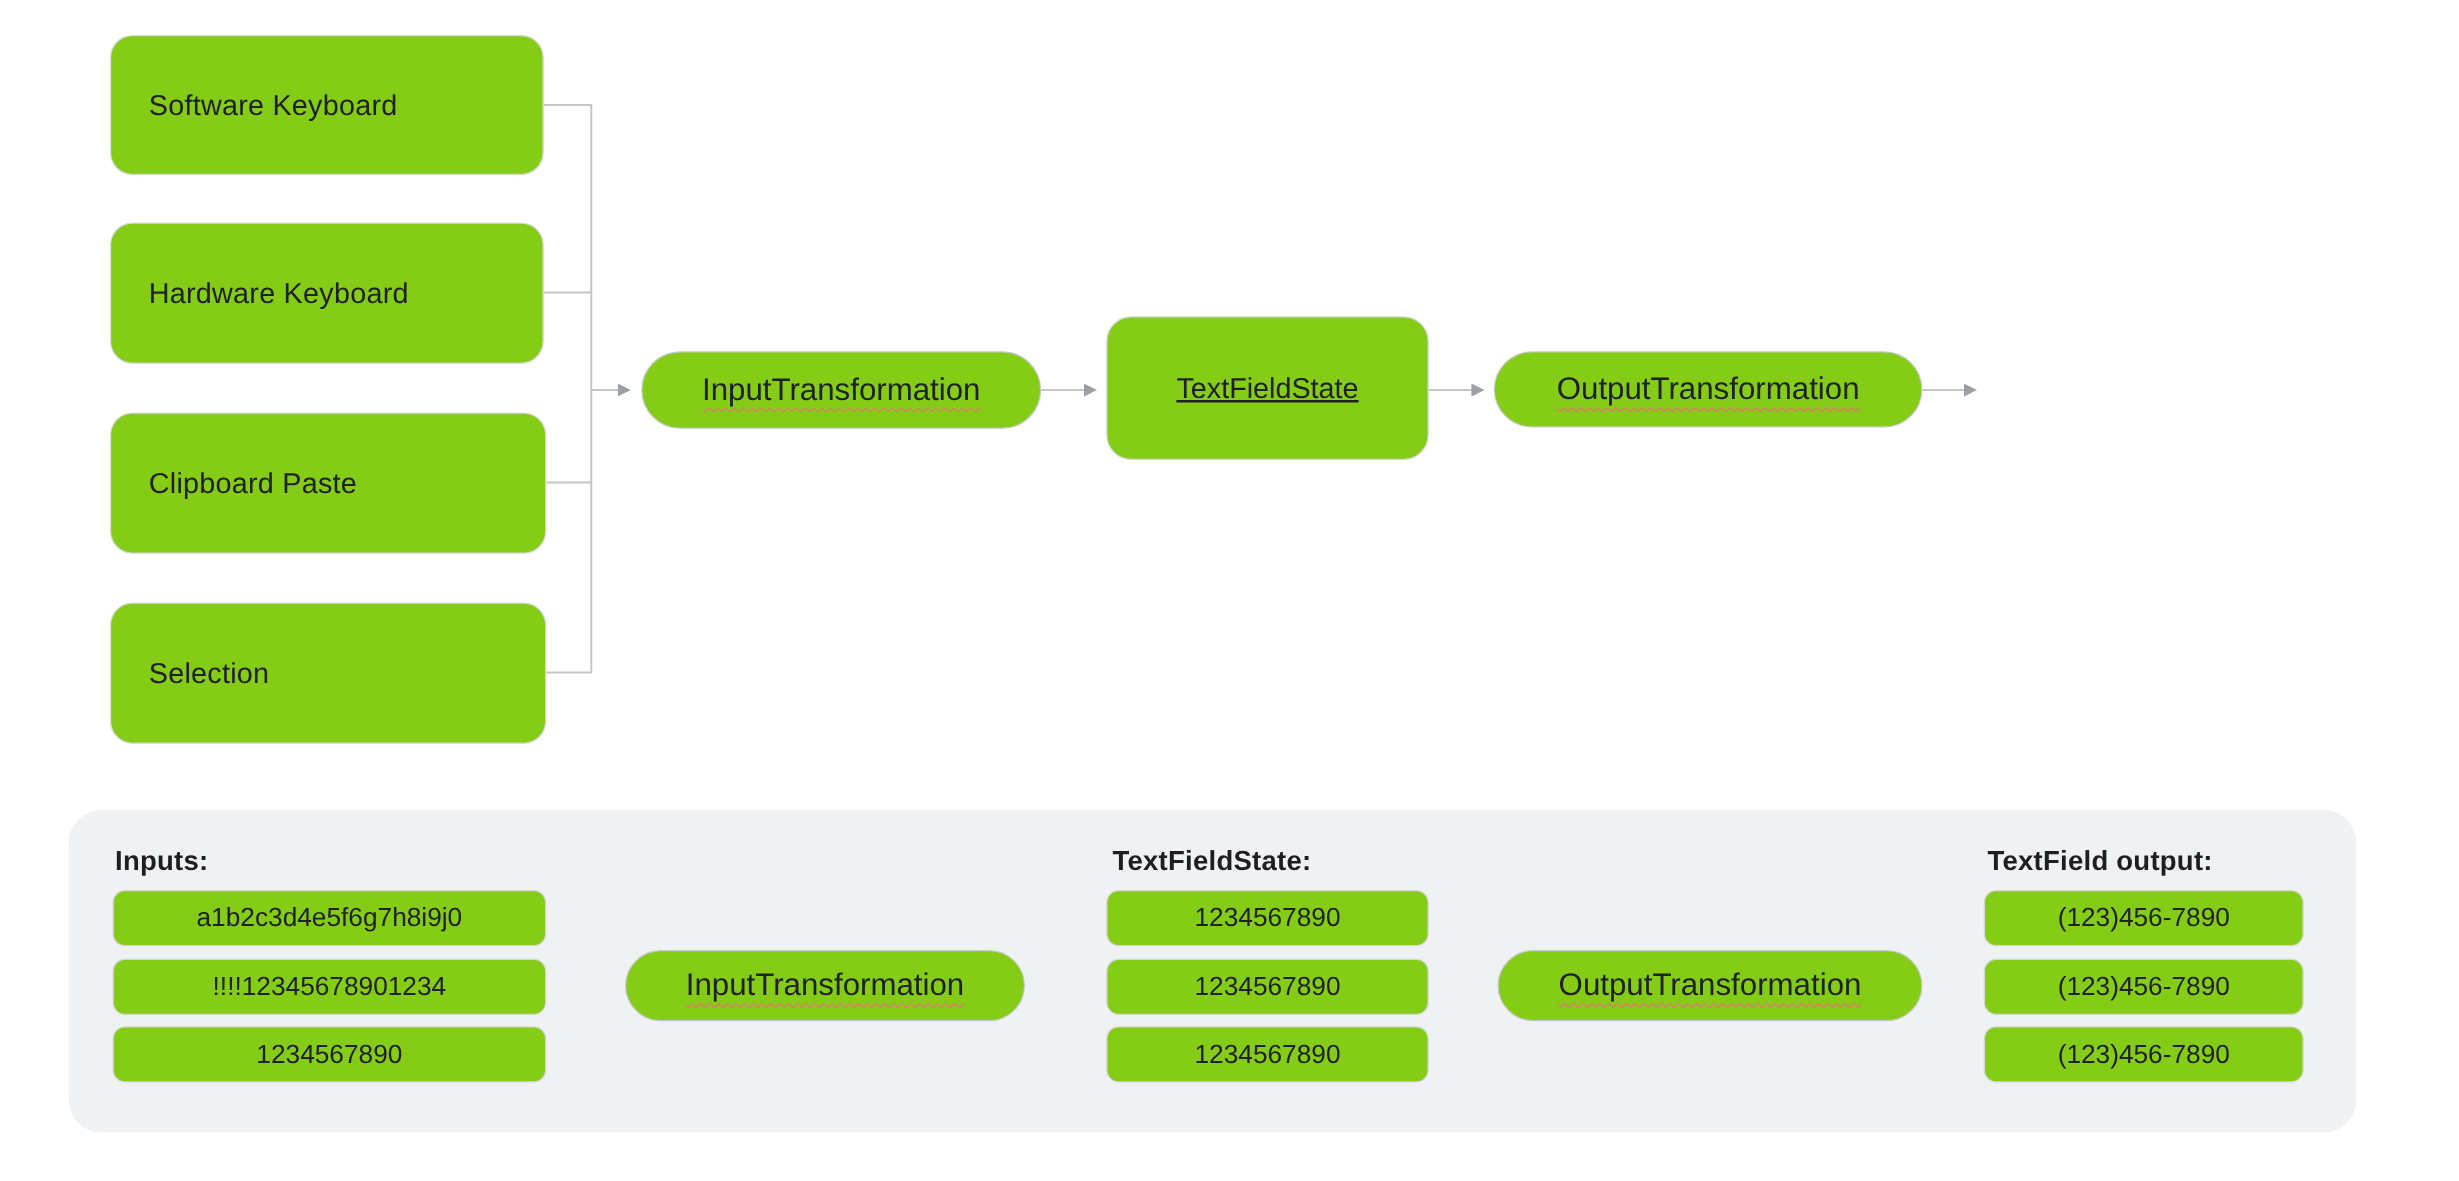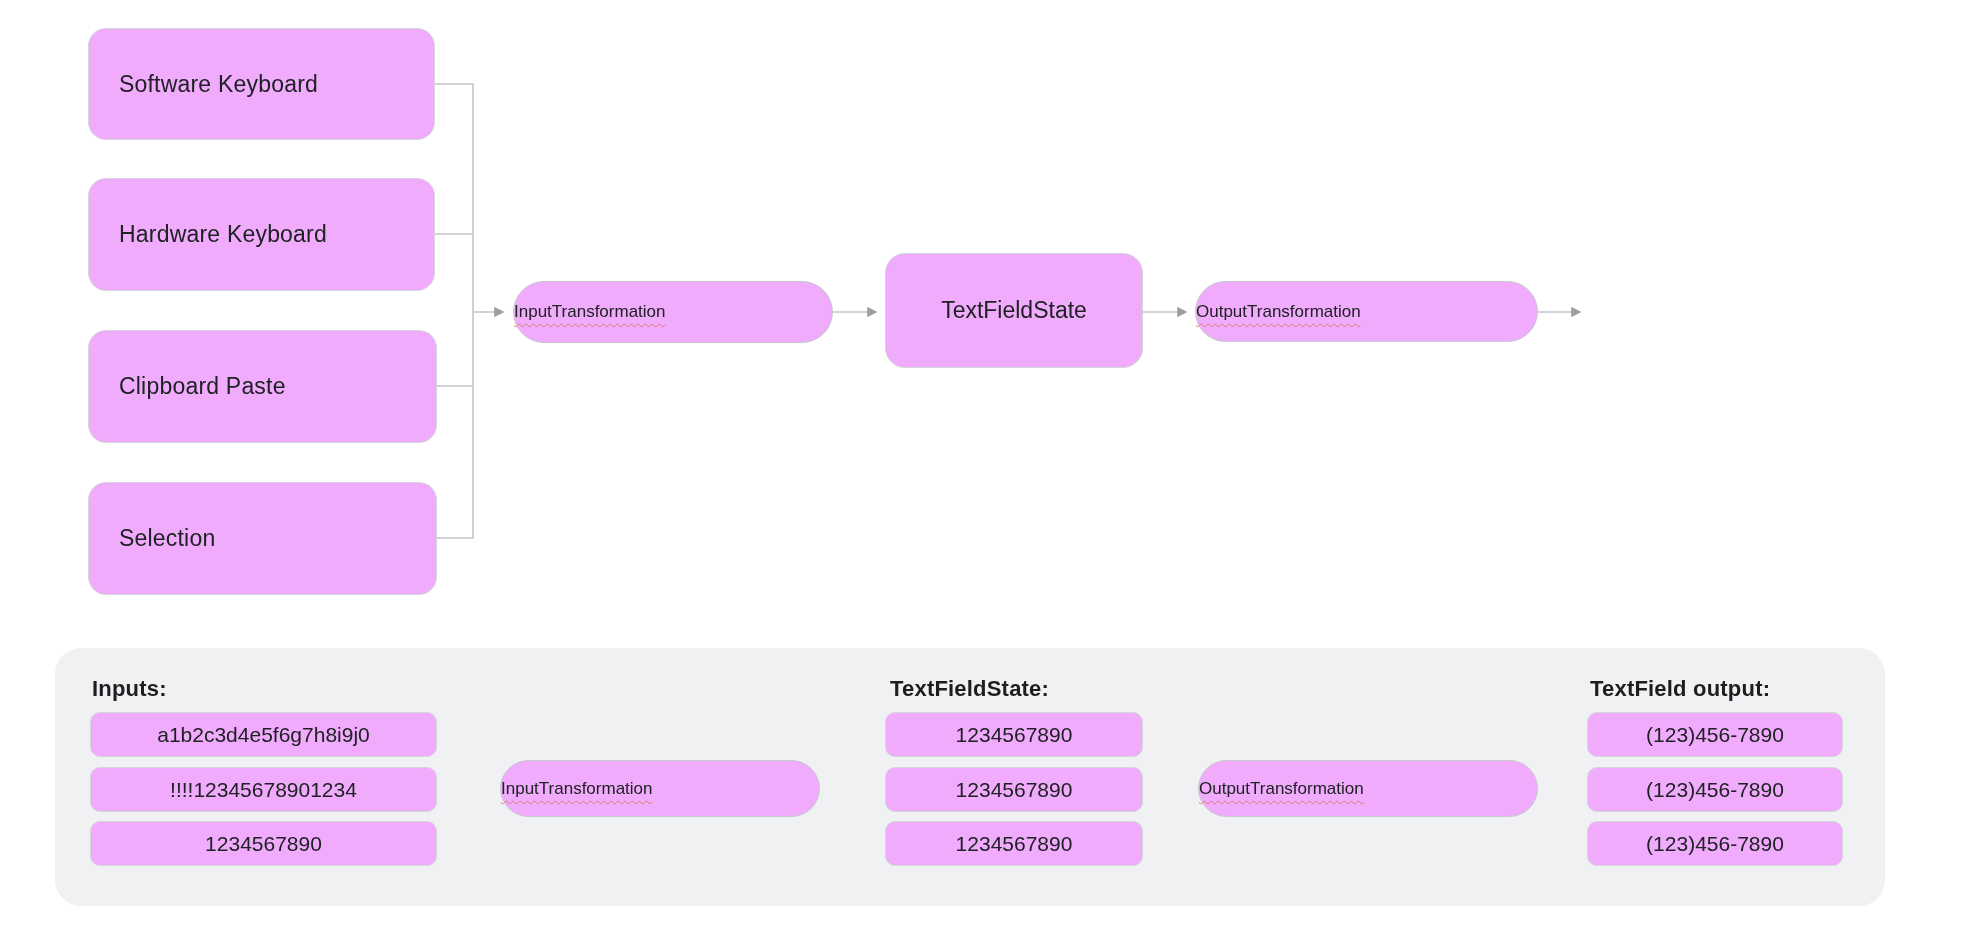--- a/index.html
+++ b/index.html
@@ -18,49 +18,51 @@
   .canvas{
     position:relative;
     width:1967px;height:945px;
     font-family:"Liberation Sans", sans-serif;
     color:var(--text);
     overflow:hidden;
   }
   .connectors{position:absolute;left:0;top:0;}
   .node{
     position:absolute;
-    background:#f0abfc;
+    background:#84cc16;
     border:1.6px solid var(--box_border);
     display:flex;align-items:center;
     box-sizing:border-box;
     color:var(--text);
   }
   .src{
     border-radius:18px;
     justify-content:flex-start;
     padding-left:30px;
     font-size:23px;
     letter-spacing:0.2px;
   }
   .pill{
     border-radius:999px;
     border-color:var(--pill_border);
-    font-size:17px;
+    justify-content:center;
+    font-size:25px;
   }
   .pill .wavy, .wavy{
     text-decoration-line:underline;
     text-decoration-style:wavy;
     text-decoration-color:var(--underline);
     text-decoration-thickness:1px;
     text-underline-offset:6px;
   }
   .state{
     border-radius:20px;
     justify-content:center;
     font-size:23px;
+    text-decoration:underline;
   }
   .grad{
     border:none;
     border-radius:16px;
     justify-content:center;
     font-size:23px;
     background:linear-gradient(68deg, var(--grad_start) 0%, var(--grad_start) 34%, var(--grad_mid) 72%, var(--grad_end) 100%);
     color:#1d1f24;
   }
   .panel{

